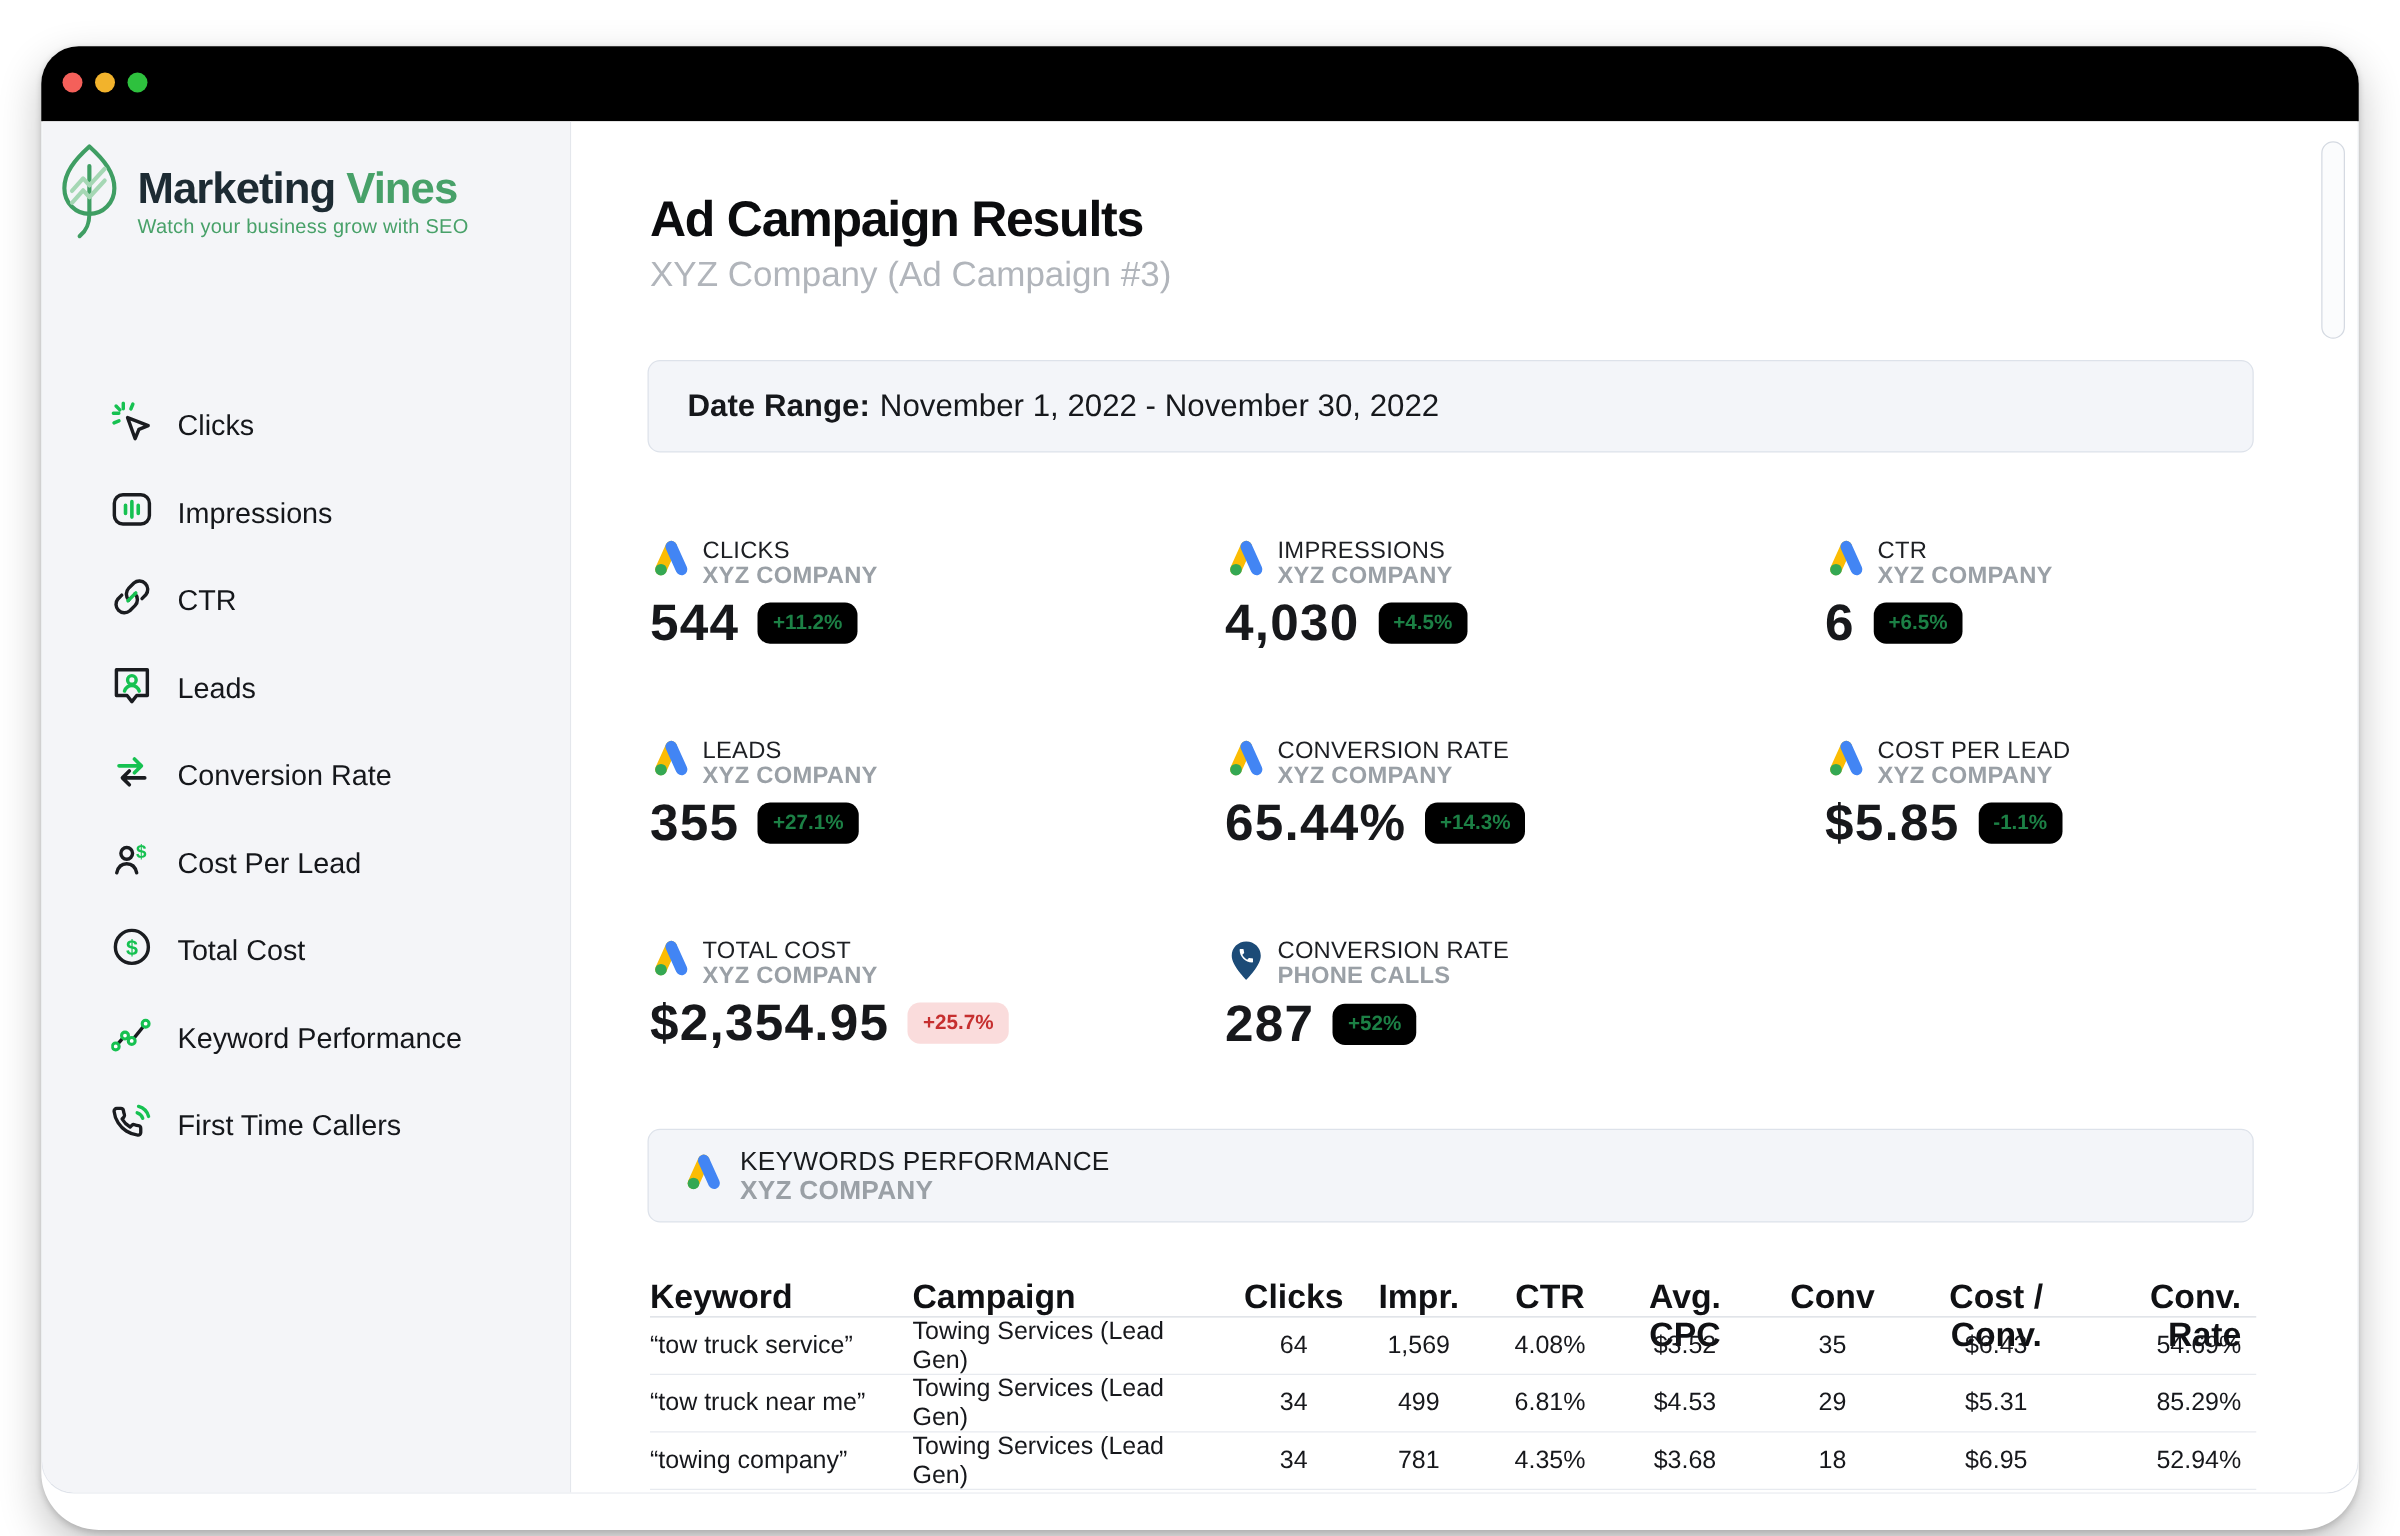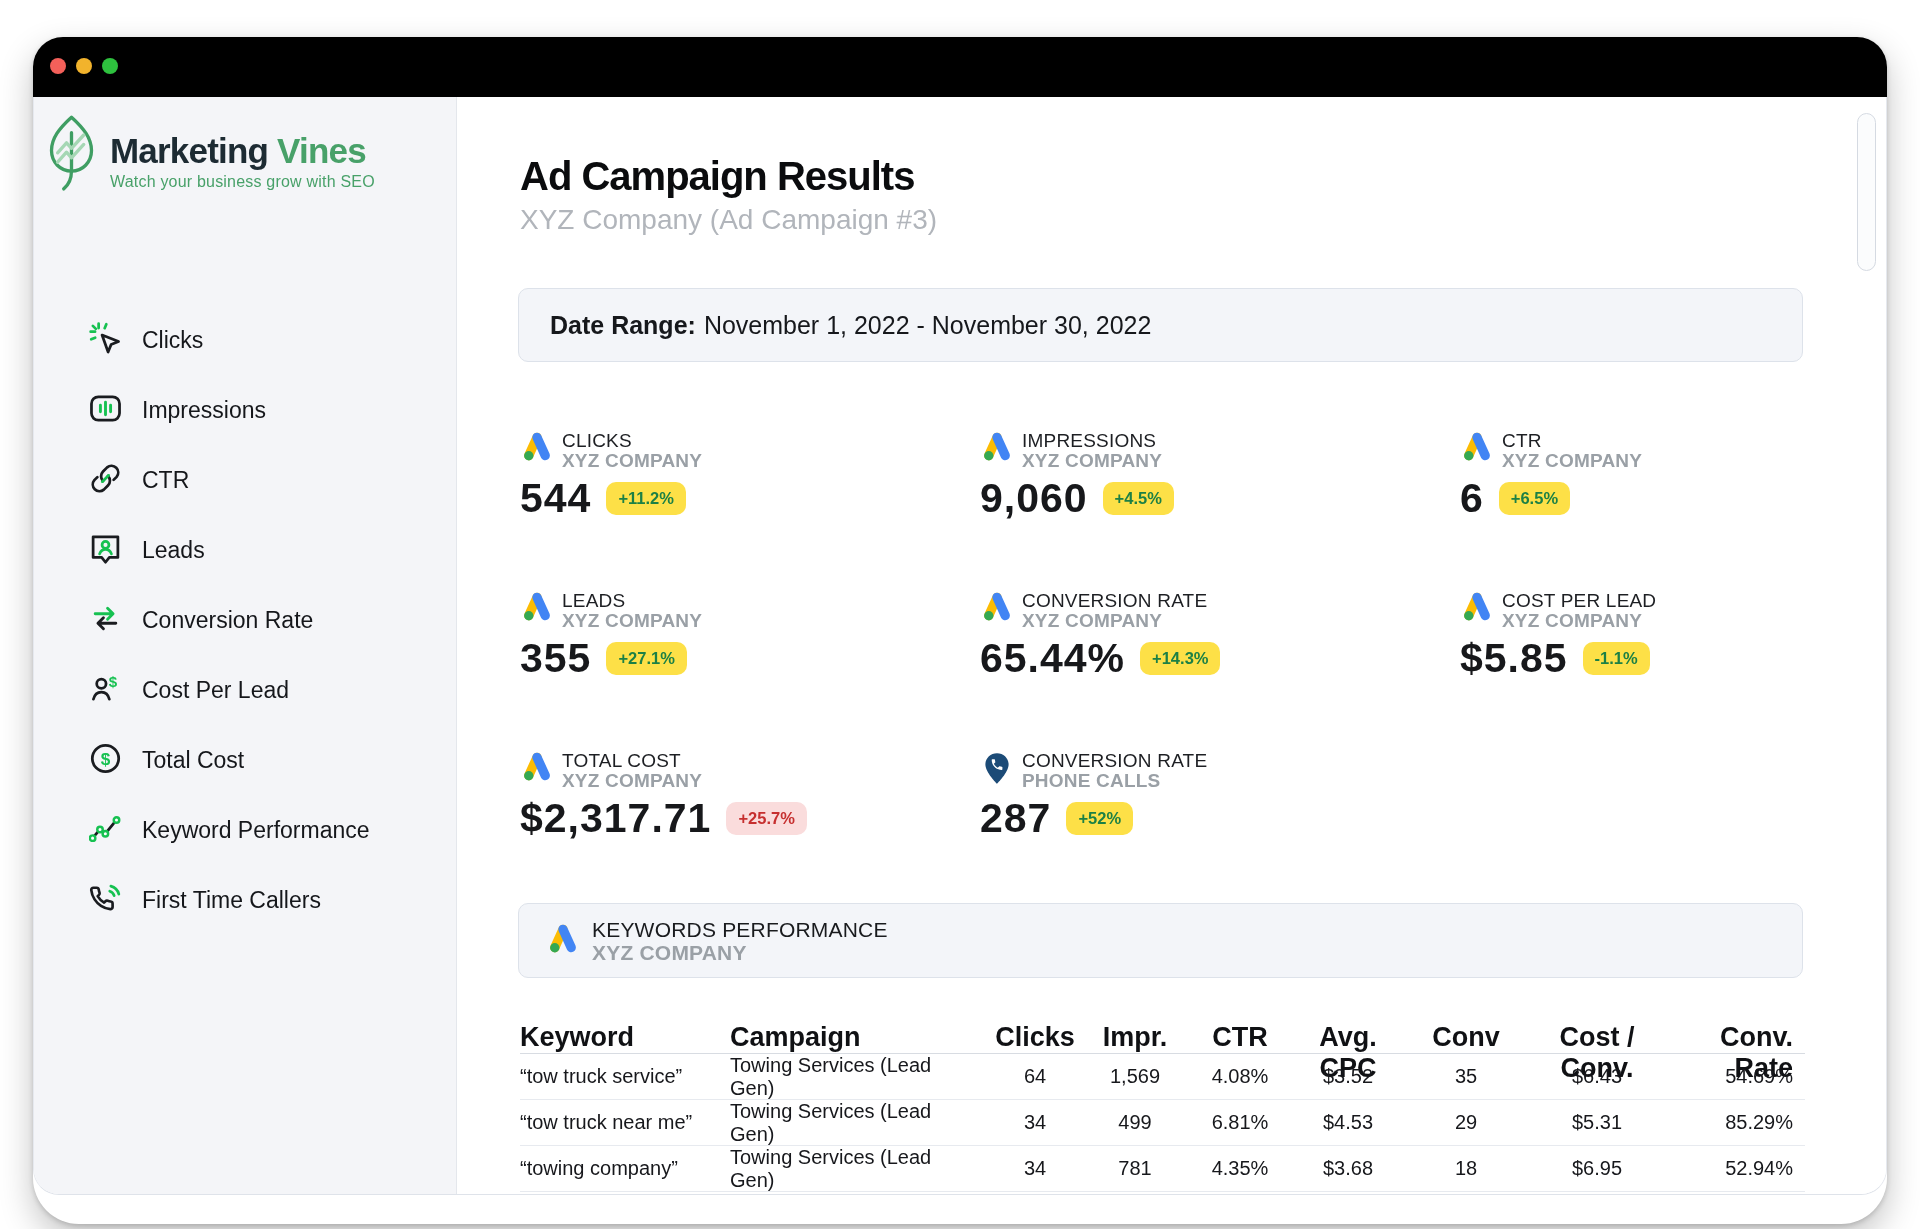--- a/index.html
+++ b/index.html
@@ -34,21 +34,21 @@
   .datebox b { font-weight:700; margin-right:8px; }
   .metric { position:absolute; width:430px; }
   .m-head { display:flex; gap:8px; }
   .m-head .mic { width:34px; flex:none; }
   .m-titles { line-height:20px; padding-top:1px; }
   .m-title { font-size:19px; font-weight:500; color:#1d1f23; letter-spacing:0.2px; }
   .m-sub { font-size:19px; font-weight:700; color:#9aa0a6; letter-spacing:0.2px; }
   .m-val { margin-top:4px; display:flex; align-items:center; }
   .m-num { font-size:41px; font-weight:700; color:#17181b; letter-spacing:1px; }
   .badge { margin-left:15px; font-size:16.5px; font-weight:600; padding:7px 12px; border-radius:10px; letter-spacing:0; }
-  .badge.up { background:#fde047; color:#1c8045; }
+  .badge.up { background:#000000; color:#1c8045; }
   .badge.bad { background:#fadcdc; color:#c62f2f; }
   .kwbox { top:806px; height:75px; display:flex; align-items:center; gap:12px; padding-left:27px; }
   .kwbox svg { width:35px; height:35px; }
   .kw-titles { line-height:23px; }
   .kw-title { font-size:21px; font-weight:500; color:#191b1e; letter-spacing:0.2px; }
   .kw-sub { font-size:21px; font-weight:700; color:#9aa0a6; letter-spacing:0.2px; }
   .table { position:absolute; left:63px; top:925px; width:1285px; }
   .tr { display:flex; align-items:center; }
   .tr.head { height:32px; border-bottom:1.5px solid #d8dce2; font-weight:700; font-size:27px; color:#101114; align-items:flex-start; }
   .tr.row { height:46px; border-bottom:1.5px solid #e7eaef; font-size:20px; color:#17181c; }
@@ -190,21 +190,21 @@
     <line x1="6.2" y1="18" x2="12" y2="5.2" stroke="#fbbc04" stroke-width="6.6" stroke-linecap="round"></line>
     <line x1="12" y1="5.2" x2="17.8" y2="18" stroke="#4285f4" stroke-width="6.6" stroke-linecap="round"></line>
     <circle cx="6.2" cy="18.2" r="3.3" fill="#34a853"></circle>
                 </svg></span>
       <div class="m-titles">
         <div class="m-title">IMPRESSIONS</div>
         <div class="m-sub">XYZ COMPANY</div>
       </div>
             </div>
     <div class="m-val">
-      <span class="m-num">9,060</span>
+      <span class="m-num">4,030</span>
       <span class="badge up">+4.5%</span>
     </div>
           </div>
           <div class="metric" style="left: 1003px; top: 333px;">
             <div class="m-head">
       <span class="mic"><svg viewBox="0 0 24 24" fill="none" style="width:34px;height:34px">
     <line x1="6.2" y1="18" x2="12" y2="5.2" stroke="#fbbc04" stroke-width="6.6" stroke-linecap="round"></line>
     <line x1="12" y1="5.2" x2="17.8" y2="18" stroke="#4285f4" stroke-width="6.6" stroke-linecap="round"></line>
     <circle cx="6.2" cy="18.2" r="3.3" fill="#34a853"></circle>
                 </svg></span>
@@ -275,21 +275,21 @@
     <line x1="6.2" y1="18" x2="12" y2="5.2" stroke="#fbbc04" stroke-width="6.6" stroke-linecap="round"></line>
     <line x1="12" y1="5.2" x2="17.8" y2="18" stroke="#4285f4" stroke-width="6.6" stroke-linecap="round"></line>
     <circle cx="6.2" cy="18.2" r="3.3" fill="#34a853"></circle>
                 </svg></span>
       <div class="m-titles">
         <div class="m-title">TOTAL COST</div>
         <div class="m-sub">XYZ COMPANY</div>
       </div>
             </div>
     <div class="m-val">
-      <span class="m-num">$2,317.71</span>
+      <span class="m-num">$2,354.95</span>
       <span class="badge bad">+25.7%</span>
     </div>
           </div>
           <div class="metric" style="left: 523px; top: 653px;">
             <div class="m-head">
       <span class="mic"><svg viewBox="0 0 24 24" fill="none" style="width:34px;height:37px">
     <path d="M12 1.2c-4.6 0-8.2 3.5-8.2 8 0 5.6 8.2 13.6 8.2 13.6s8.2-8 8.2-13.6c0-4.5-3.6-8-8.2-8z" fill="#1c4b77"></path>
     <g transform="translate(7,4.2) scale(0.42)">
                     <path d="M6.62 10.79c1.44 2.83 3.76 5.14 6.59 6.59l2.2-2.2c.27-.27.67-.36 1.02-.24 1.12.37 2.33.57 3.57.57.55 0 1 .45 1 1V20c0 .55-.45 1-1 1-9.39 0-17-7.61-17-17 0-.55.45-1 1-1h3.5c.55 0 1 .45 1 1 0 1.25.2 2.45.57 3.57.11.35.03.74-.25 1.02l-2.2 2.2z" fill="#fff"></path>
                   </g>

